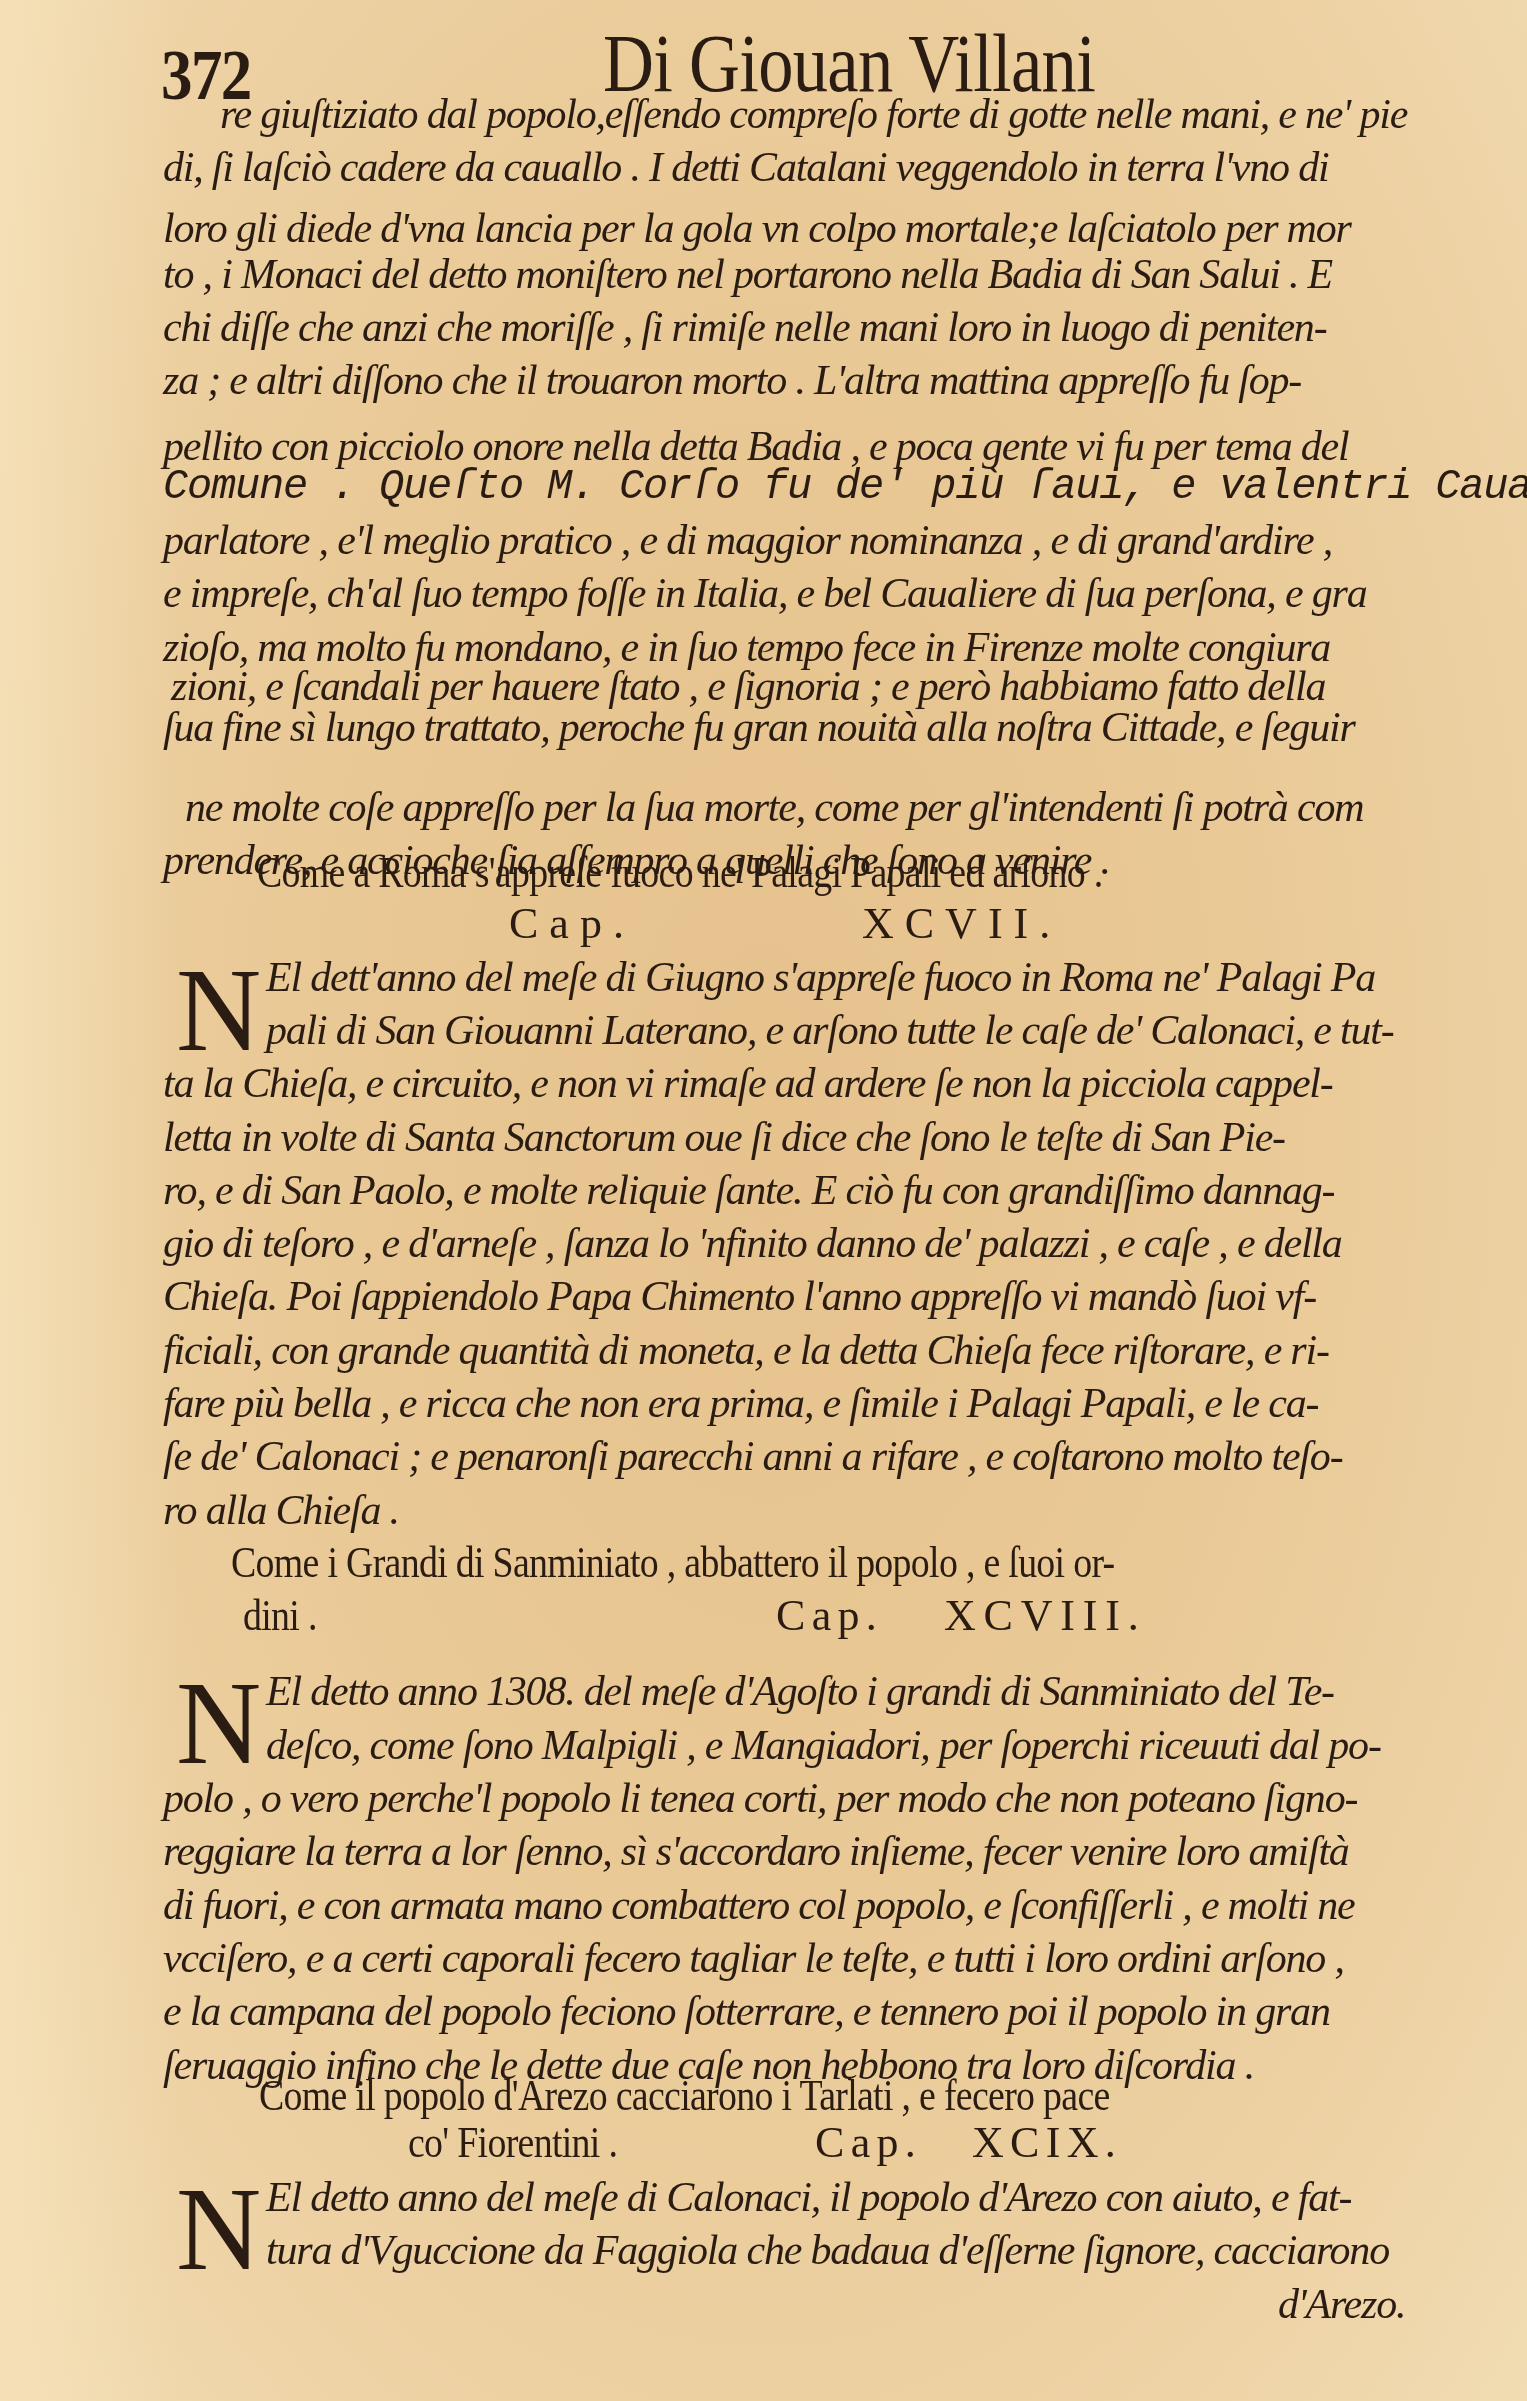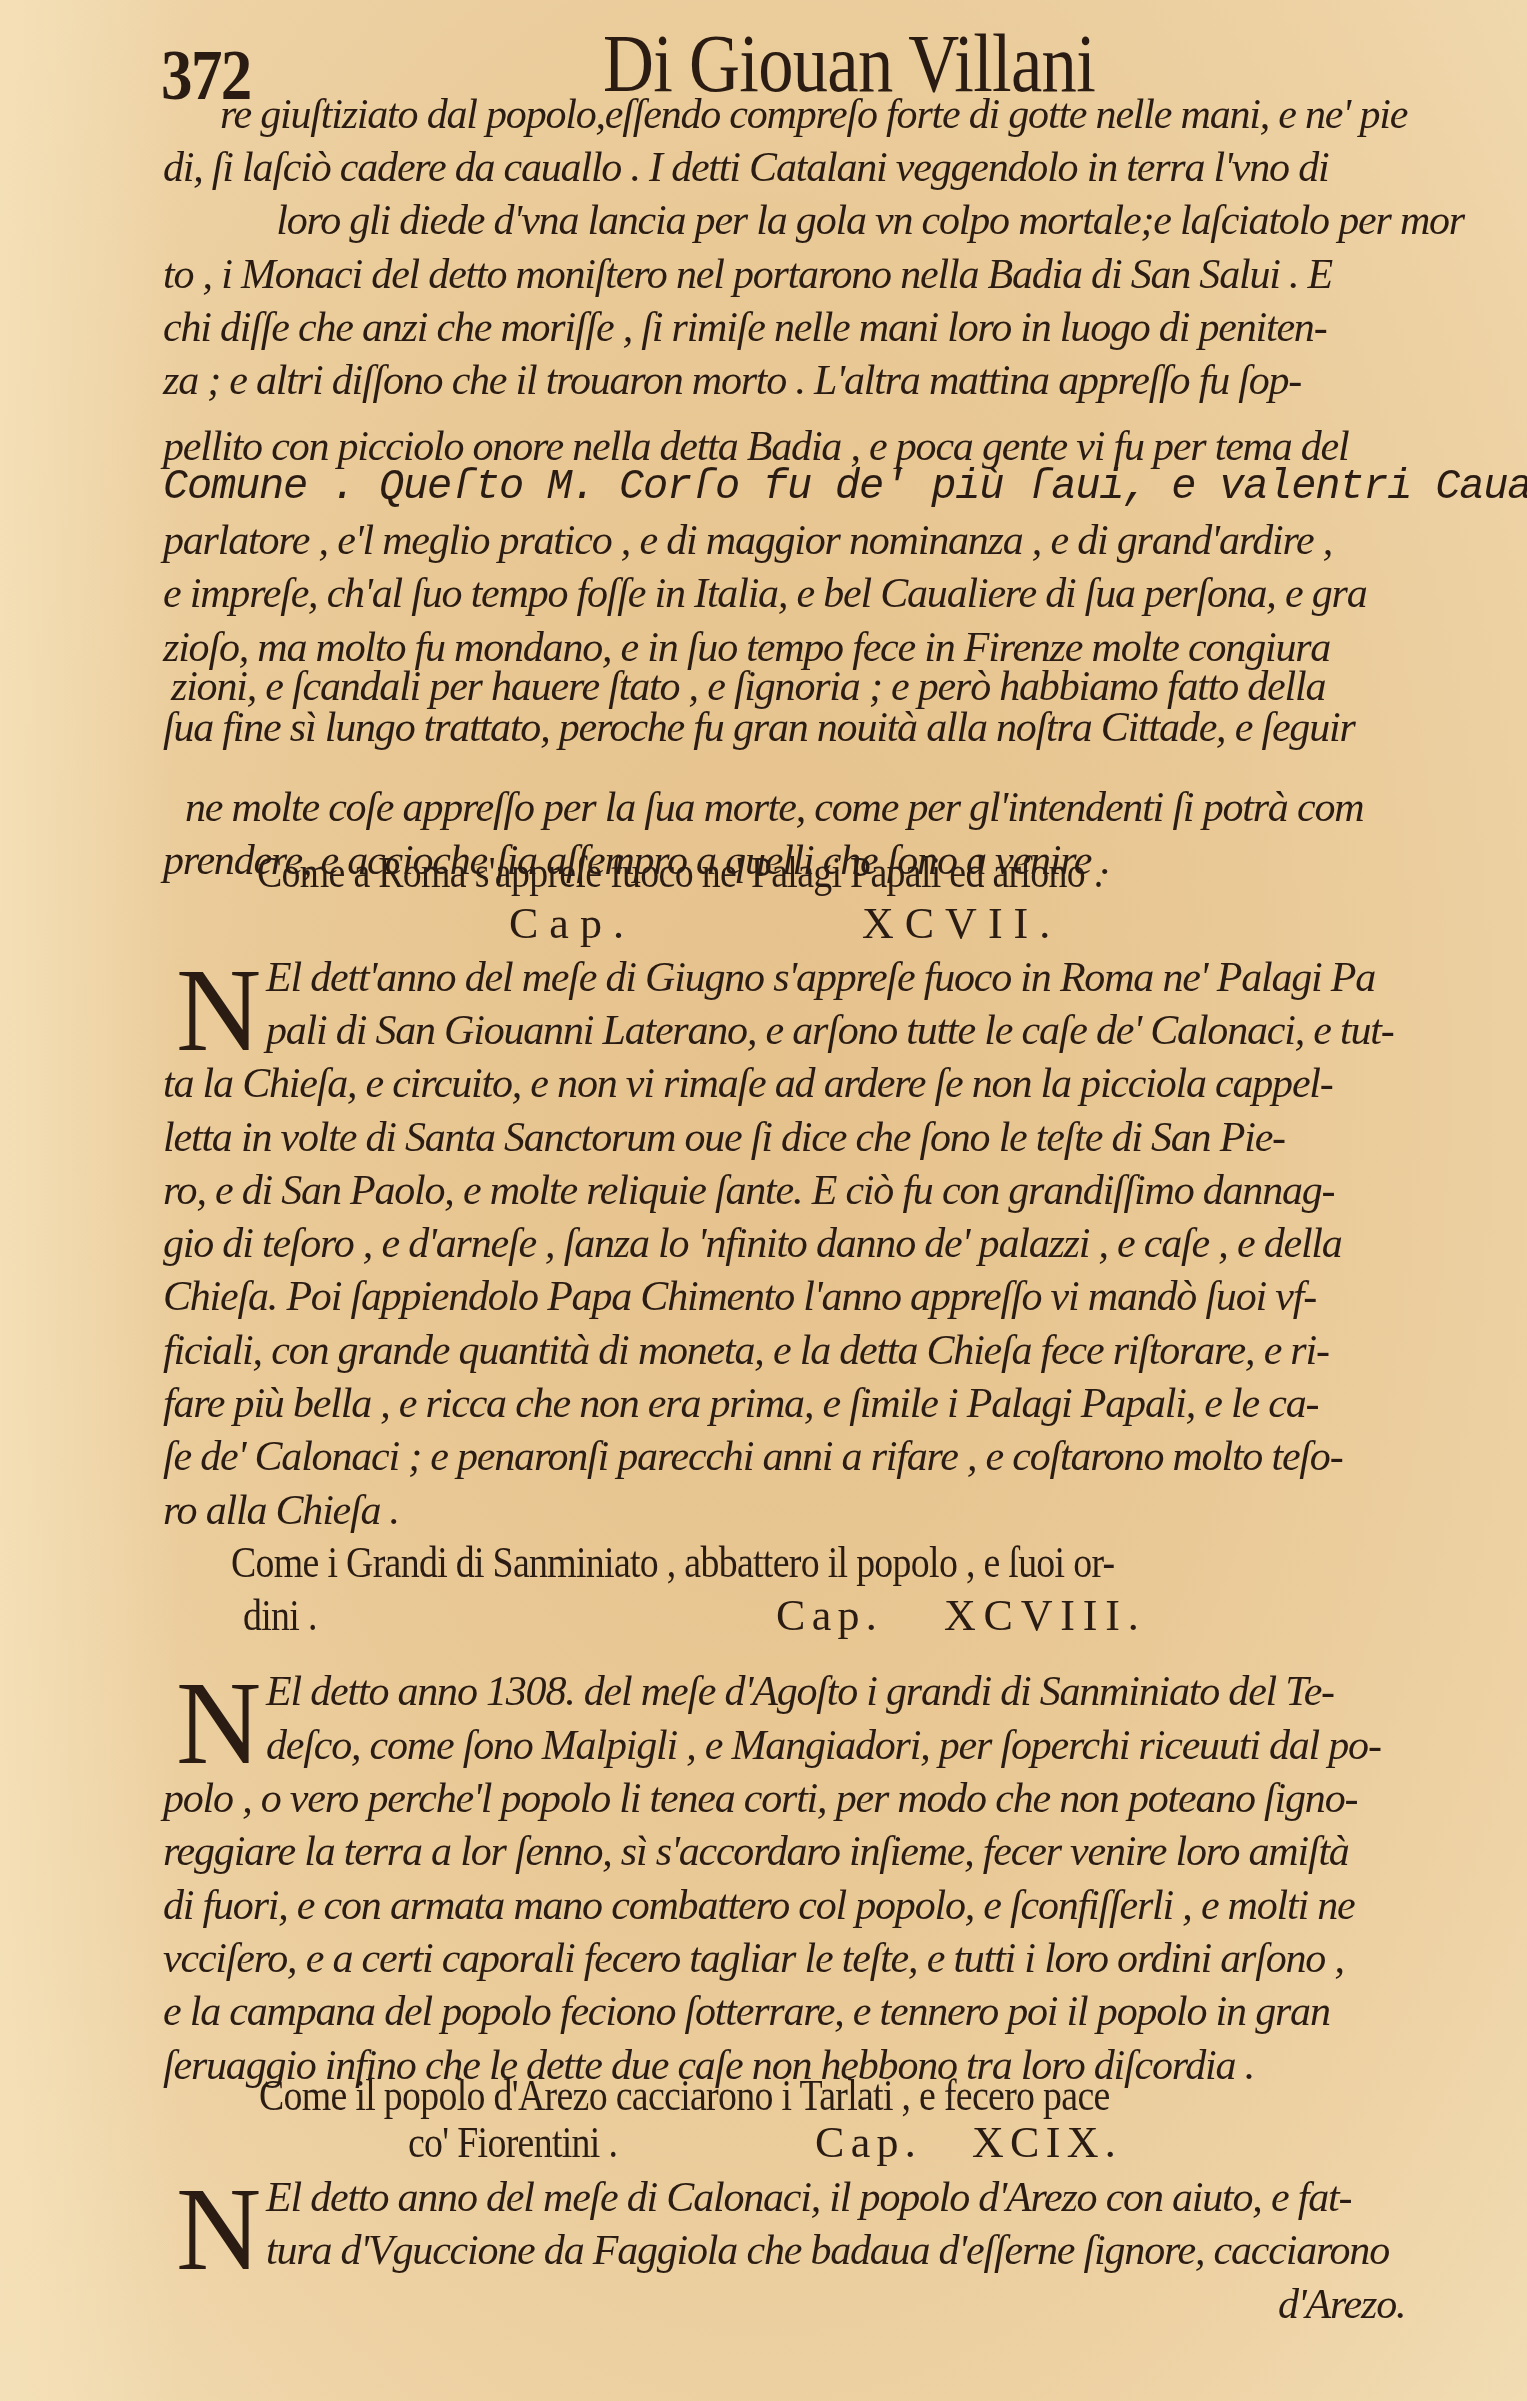--- a/index.html
+++ b/index.html
@@ -59,21 +59,21 @@
 <div class="page">
 
   <div class="running-head">
     <span class="page-number">372</span>
     <span class="running-title">Di Giouan Villani</span>
   </div>
 
   <div>
     <div class="text-line" style="top:88px;text-align:center;">re giuſtiziato dal popolo,eſſendo compreſo forte di gotte nelle mani, e ne' pie</div>
     <div class="text-line" style="top:141px;">di, ſi laſciò cadere da cauallo . I detti Catalani veggendolo in terra l'vno di</div>
-    <div class="text-line" style="top:194px;text-align:right;">loro gli diede d'vna lancia per la gola vn colpo mortale;e laſciatolo per mor</div>
+    <div class="text-line" style="top:202px;">loro gli diede d'vna lancia per la gola vn colpo mortale;e laſciatolo per mor</div>
     <div class="text-line" style="top:248px;">to , i Monaci del detto moniſtero nel portarono nella Badia di San Salui . E</div>
     <div class="text-line" style="top:301px;">chi diſſe che anzi che moriſſe , ſi rimiſe nelle mani loro in luogo di peniten-</div>
     <div class="text-line" style="top:354px;">za ; e altri diſſono che il trouaron morto . L'altra mattina appreſſo fu ſop-</div>
     <div class="text-line" style="top:408px;margin-top:12px;">pellito con picciolo onore nella detta Badia , e poca gente vi fu per tema del</div>
     <div class="text-line" style="top:461px;font-family:Liberation Mono, monospace;">Comune . Queſto M. Corſo fu de' più ſaui, e valentri Caualieri, e'l più bello</div>
     <div class="text-line" style="top:514px;">parlatore , e'l meglio pratico , e di maggior nominanza , e di grand'ardire ,</div>
     <div class="text-line" style="top:567px;">e impreſe, ch'al ſuo tempo foſſe in Italia, e bel Caualiere di ſua perſona, e gra</div>
     <div class="text-line" style="top:621px;">zioſo, ma molto fu mondano, e in ſuo tempo fece in Firenze molte congiura</div>
     <div class="text-line" style="top:660px;margin-left:8px;">zioni, e ſcandali per hauere ſtato , e ſignoria ; e però habbiamo fatto della</div>
     <div class="text-line" style="top:701px;">ſua fine sì lungo trattato, peroche fu gran nouità alla noſtra Cittade, e ſeguir</div>

